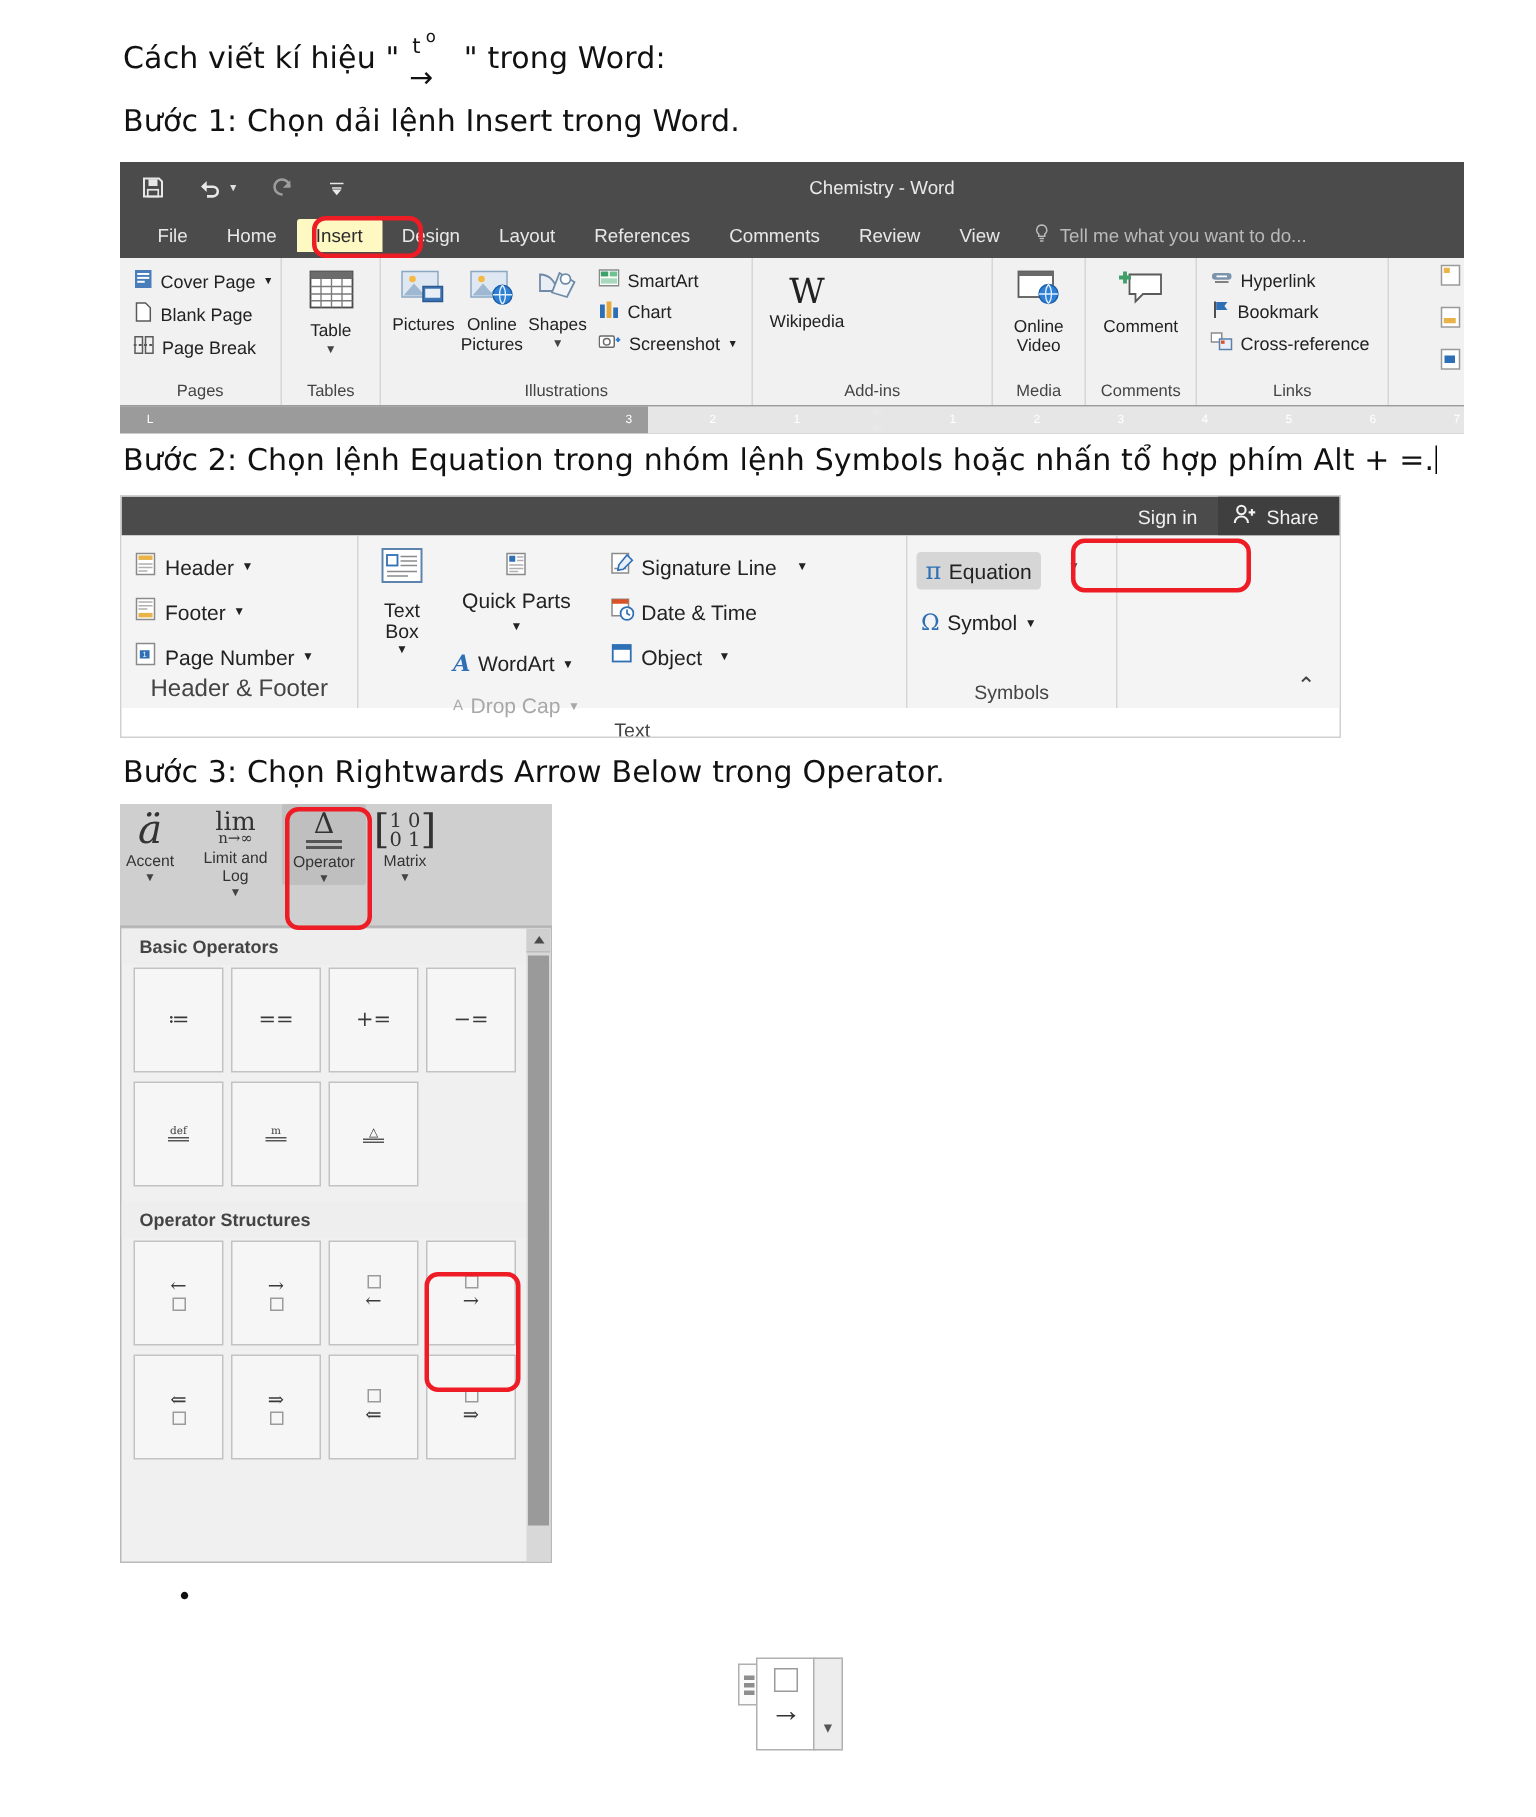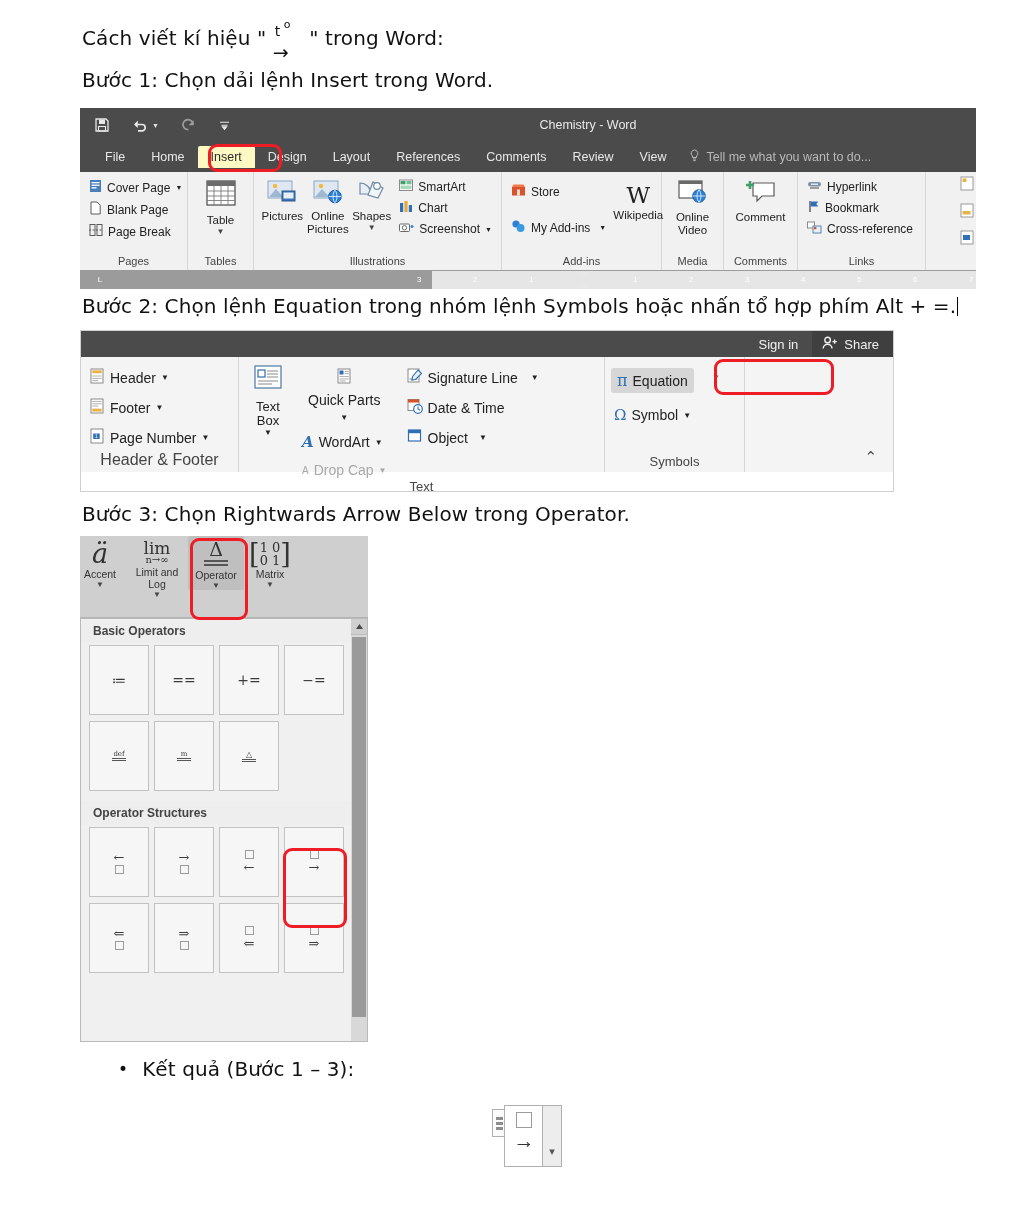--- a/index.html
+++ b/index.html
@@ -397,38 +397,20 @@
             <span>Screenshot</span>
             <span style="font-size:7px;">▼</span>
           </div>
         </div>
       </div>
       <div class="rgroup-label">Illustrations</div>
     </div>
 
     <div class="rgroup" style="width:160px;">
       <div class="rgroup-body">
-        <div class="stackcol" style="padding-top:6px;">
-          <div class="sm-item">
-            <span><svg width="15" height="14" viewBox="0 0 15 14">
-                  <rect x="1" y="4" width="13" height="8.5" fill="#d8532a"></rect>
-                  <path d="M1 4h13l-1.5-2.5h-10z" fill="#f07a4a"></path>
-                  <rect x="6" y="6.5" width="3" height="6" fill="#fff" opacity=".8"></rect>
-                </svg></span>
-            <span>Store</span>
-          </div>
-          <div class="sm-item" style="margin-top:14px;">
-            <span><svg width="15" height="14" viewBox="0 0 15 14">
-                  <circle cx="5" cy="5" r="3.6" fill="#2f7fd4"></circle>
-                  <circle cx="9.6" cy="9" r="3.9" fill="#3b9ae1"></circle>
-                </svg></span>
-            <span>My Add-ins</span>
-            <span style="font-size:7px; margin-left:4px;">▼</span>
-          </div>
-        </div>
         <div class="big-item" style="width:60px; padding-top:8px;">
           <span class="glyph" style="font-family:'DejaVu Serif',serif; font-size:23px; line-height:1;">W</span>
           <span>Wikipedia</span>
         </div>
       </div>
       <div class="rgroup-label">Add-ins</div>
     </div>
 
     <div class="rgroup" style="width:62px;">
       <div class="rgroup-body" style="justify-content:center;">
@@ -819,21 +801,20 @@
       <div class="scroll-thumb" style="top:18px; height:380px;"></div>
     </div>
   </div>
 
   <div class="redbox" style="left:110px; top:2px; width:58px; height:82px;"></div>
   <div class="redbox" style="left:203px; top:312px; width:64px; height:80px;"></div>
 </div>
 
 <div class="doc-line bullet-row" style="position:absolute; left:118px; top:1057px;">
   <span class="bullet">•</span>
-  <span>Kết quả (Bước 1 – 3):</span>
 </div>
 
 <div class="result-wrap" style="left:492px; top:1105px; width:80px; height:70px;">
   <div class="res-handle">
     <span class="res-dot"></span>
       <span class="res-dot"></span>
       <span class="res-dot"></span>
   </div>
   <div class="res-body">
     <span class="res-sq"></span>

